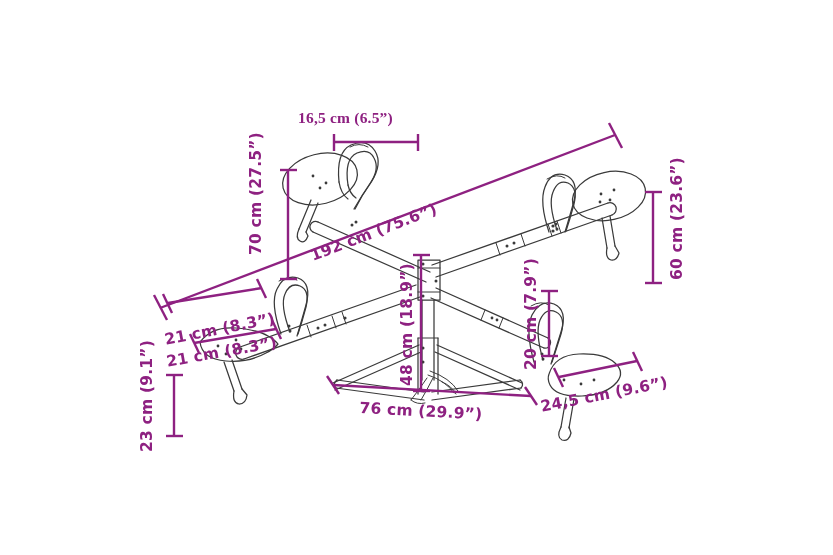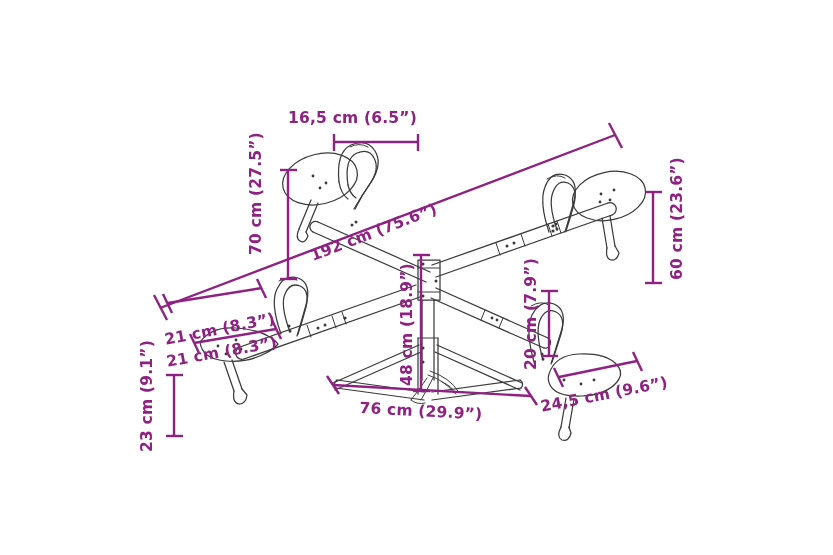--- a/index.html
+++ b/index.html
@@ -275,21 +275,21 @@
       </g>
 
       <g>
         <line class="dim" x1="653" y1="192" x2="653" y2="283"></line>
         <line class="dim" x1="645" y1="192" x2="662" y2="192"></line>
         <line class="dim" x1="645" y1="283" x2="662" y2="283"></line>
       </g>
     </g>
   </svg>
 
-  <div class="dim-text" style="left:288px; top:109px;">16,5 cm (6.5”)</div>
+  <div class="dim-text" style="left:298px; top:109px;font-family:Liberation Serif, serif;">16,5 cm (6.5”)</div>
 
   <div class="dim-text" style="left:247px; top:255px; transform: rotate(-90deg);">70 cm (27.5”)</div>
 
   <div class="dim-text" style="left:308px; top:248px; transform: rotate(-21deg);">192 cm (75.6”)</div>
 
   <div class="dim-text" style="left:163px; top:331px; transform: rotate(-11deg);">21 cm (8.3”)</div>
 
   <div class="dim-text" style="left:165px; top:353px; transform: rotate(-10deg);">21 cm (8.3”)</div>
 
   <div class="dim-text" style="left:138px; top:452px; transform: rotate(-90deg);">23 cm (9.1”)</div>

